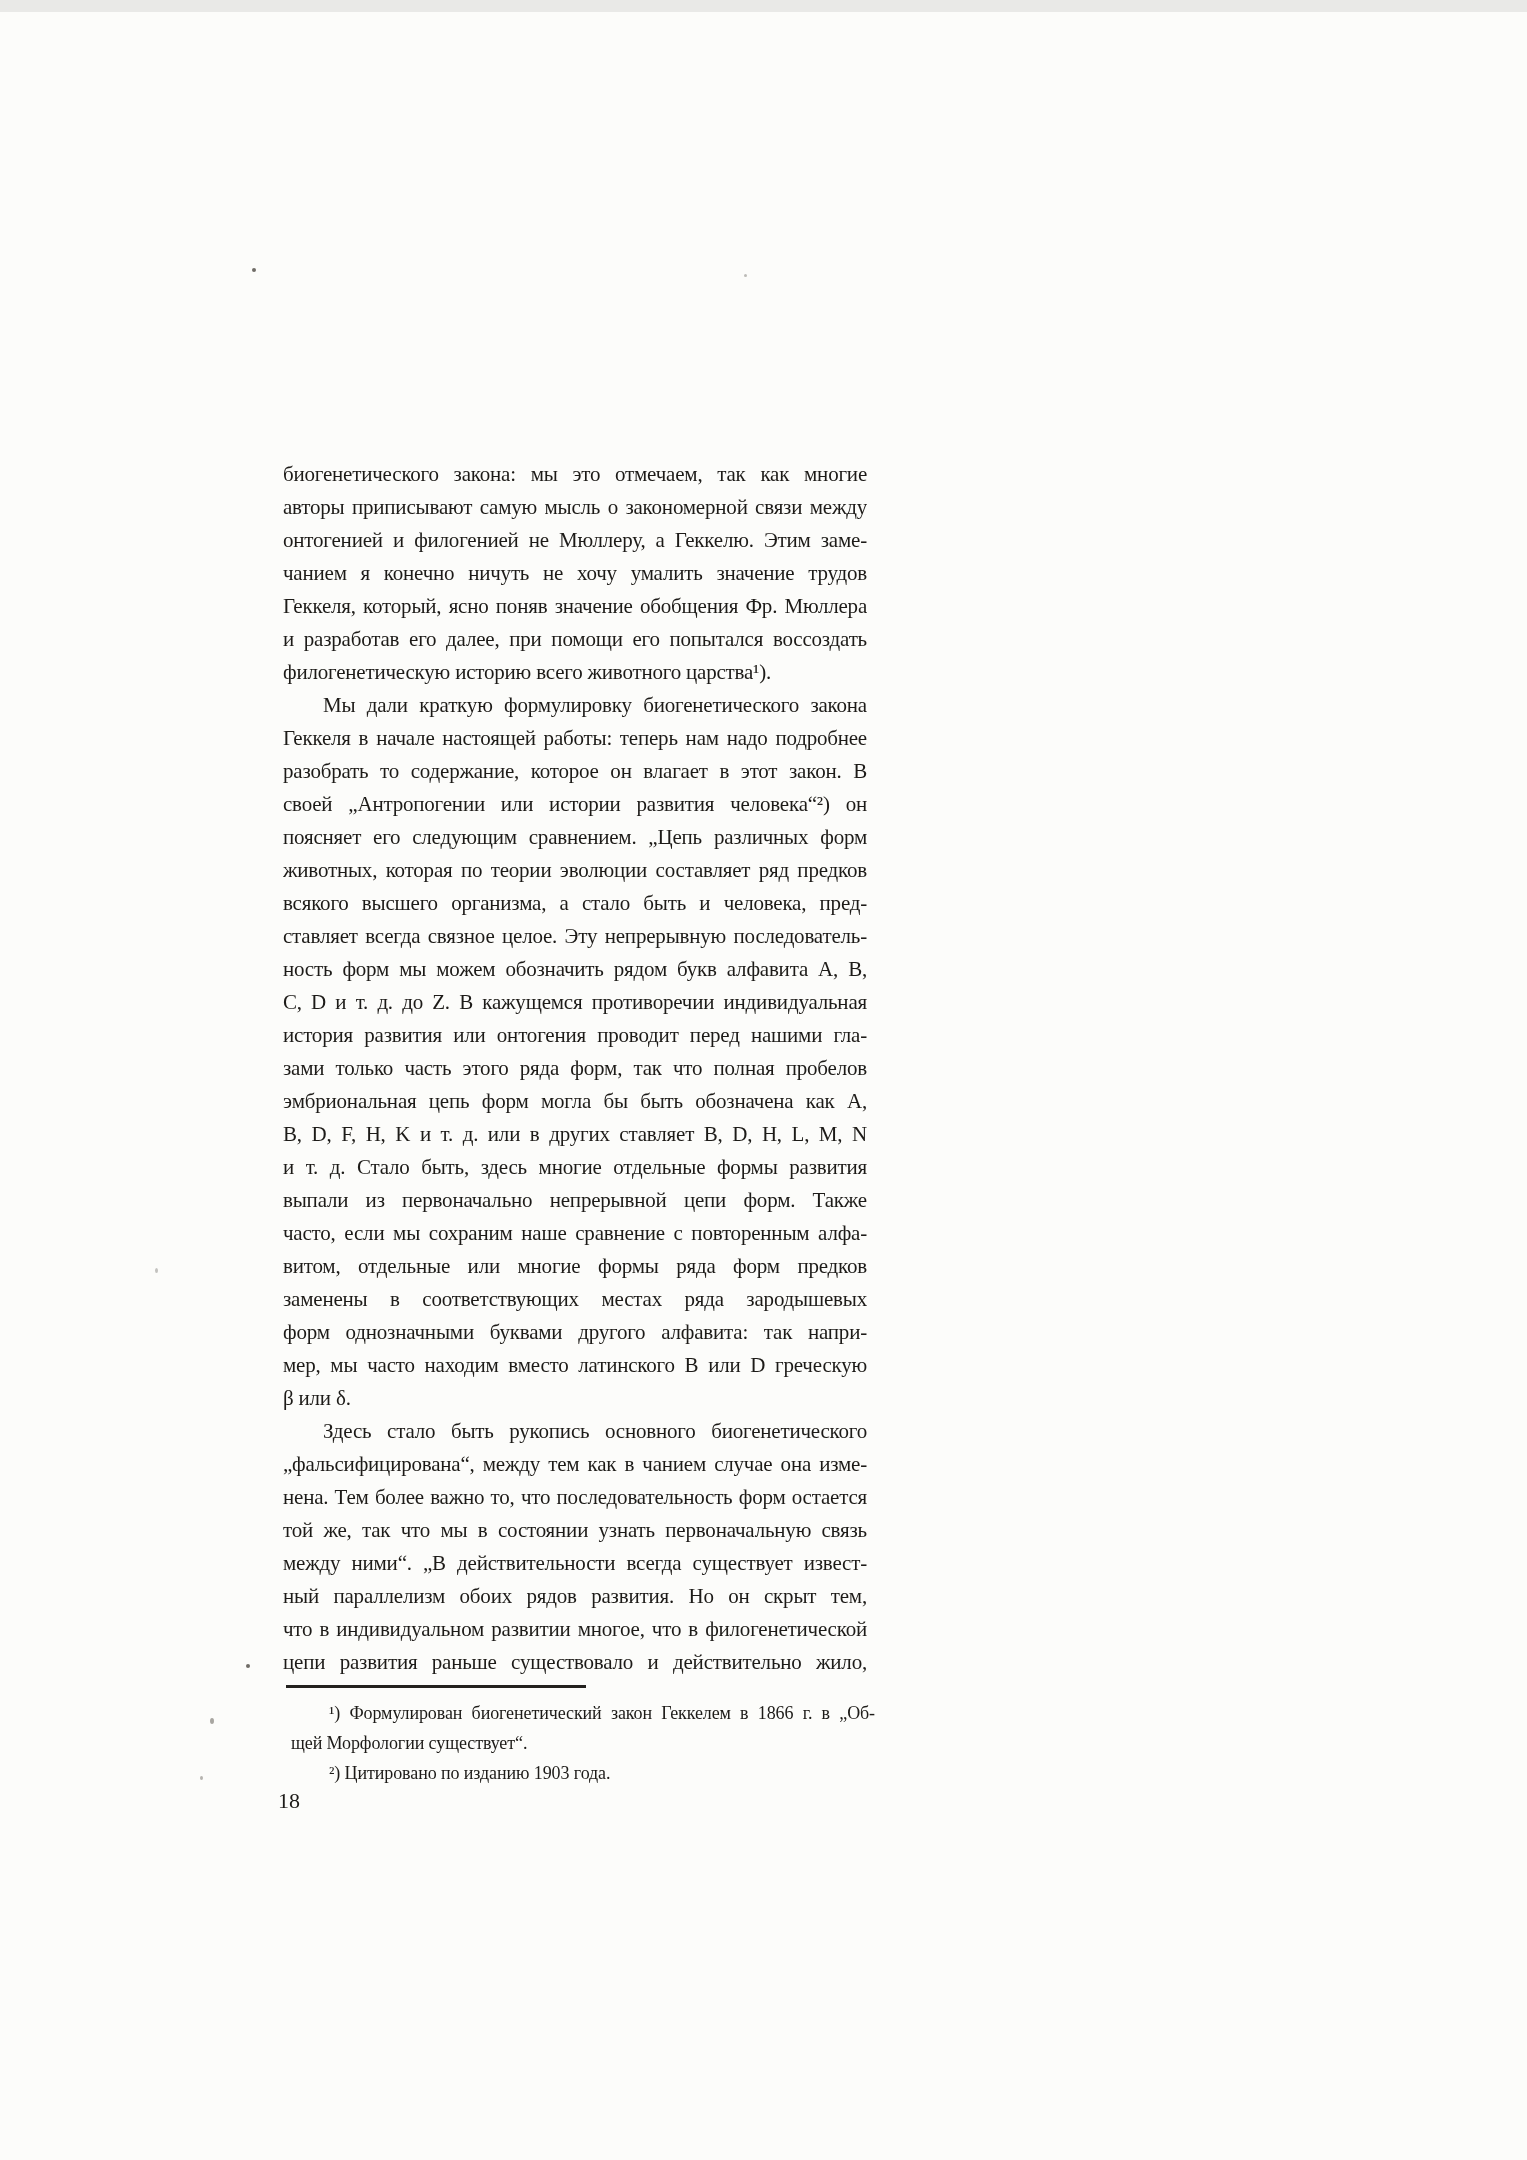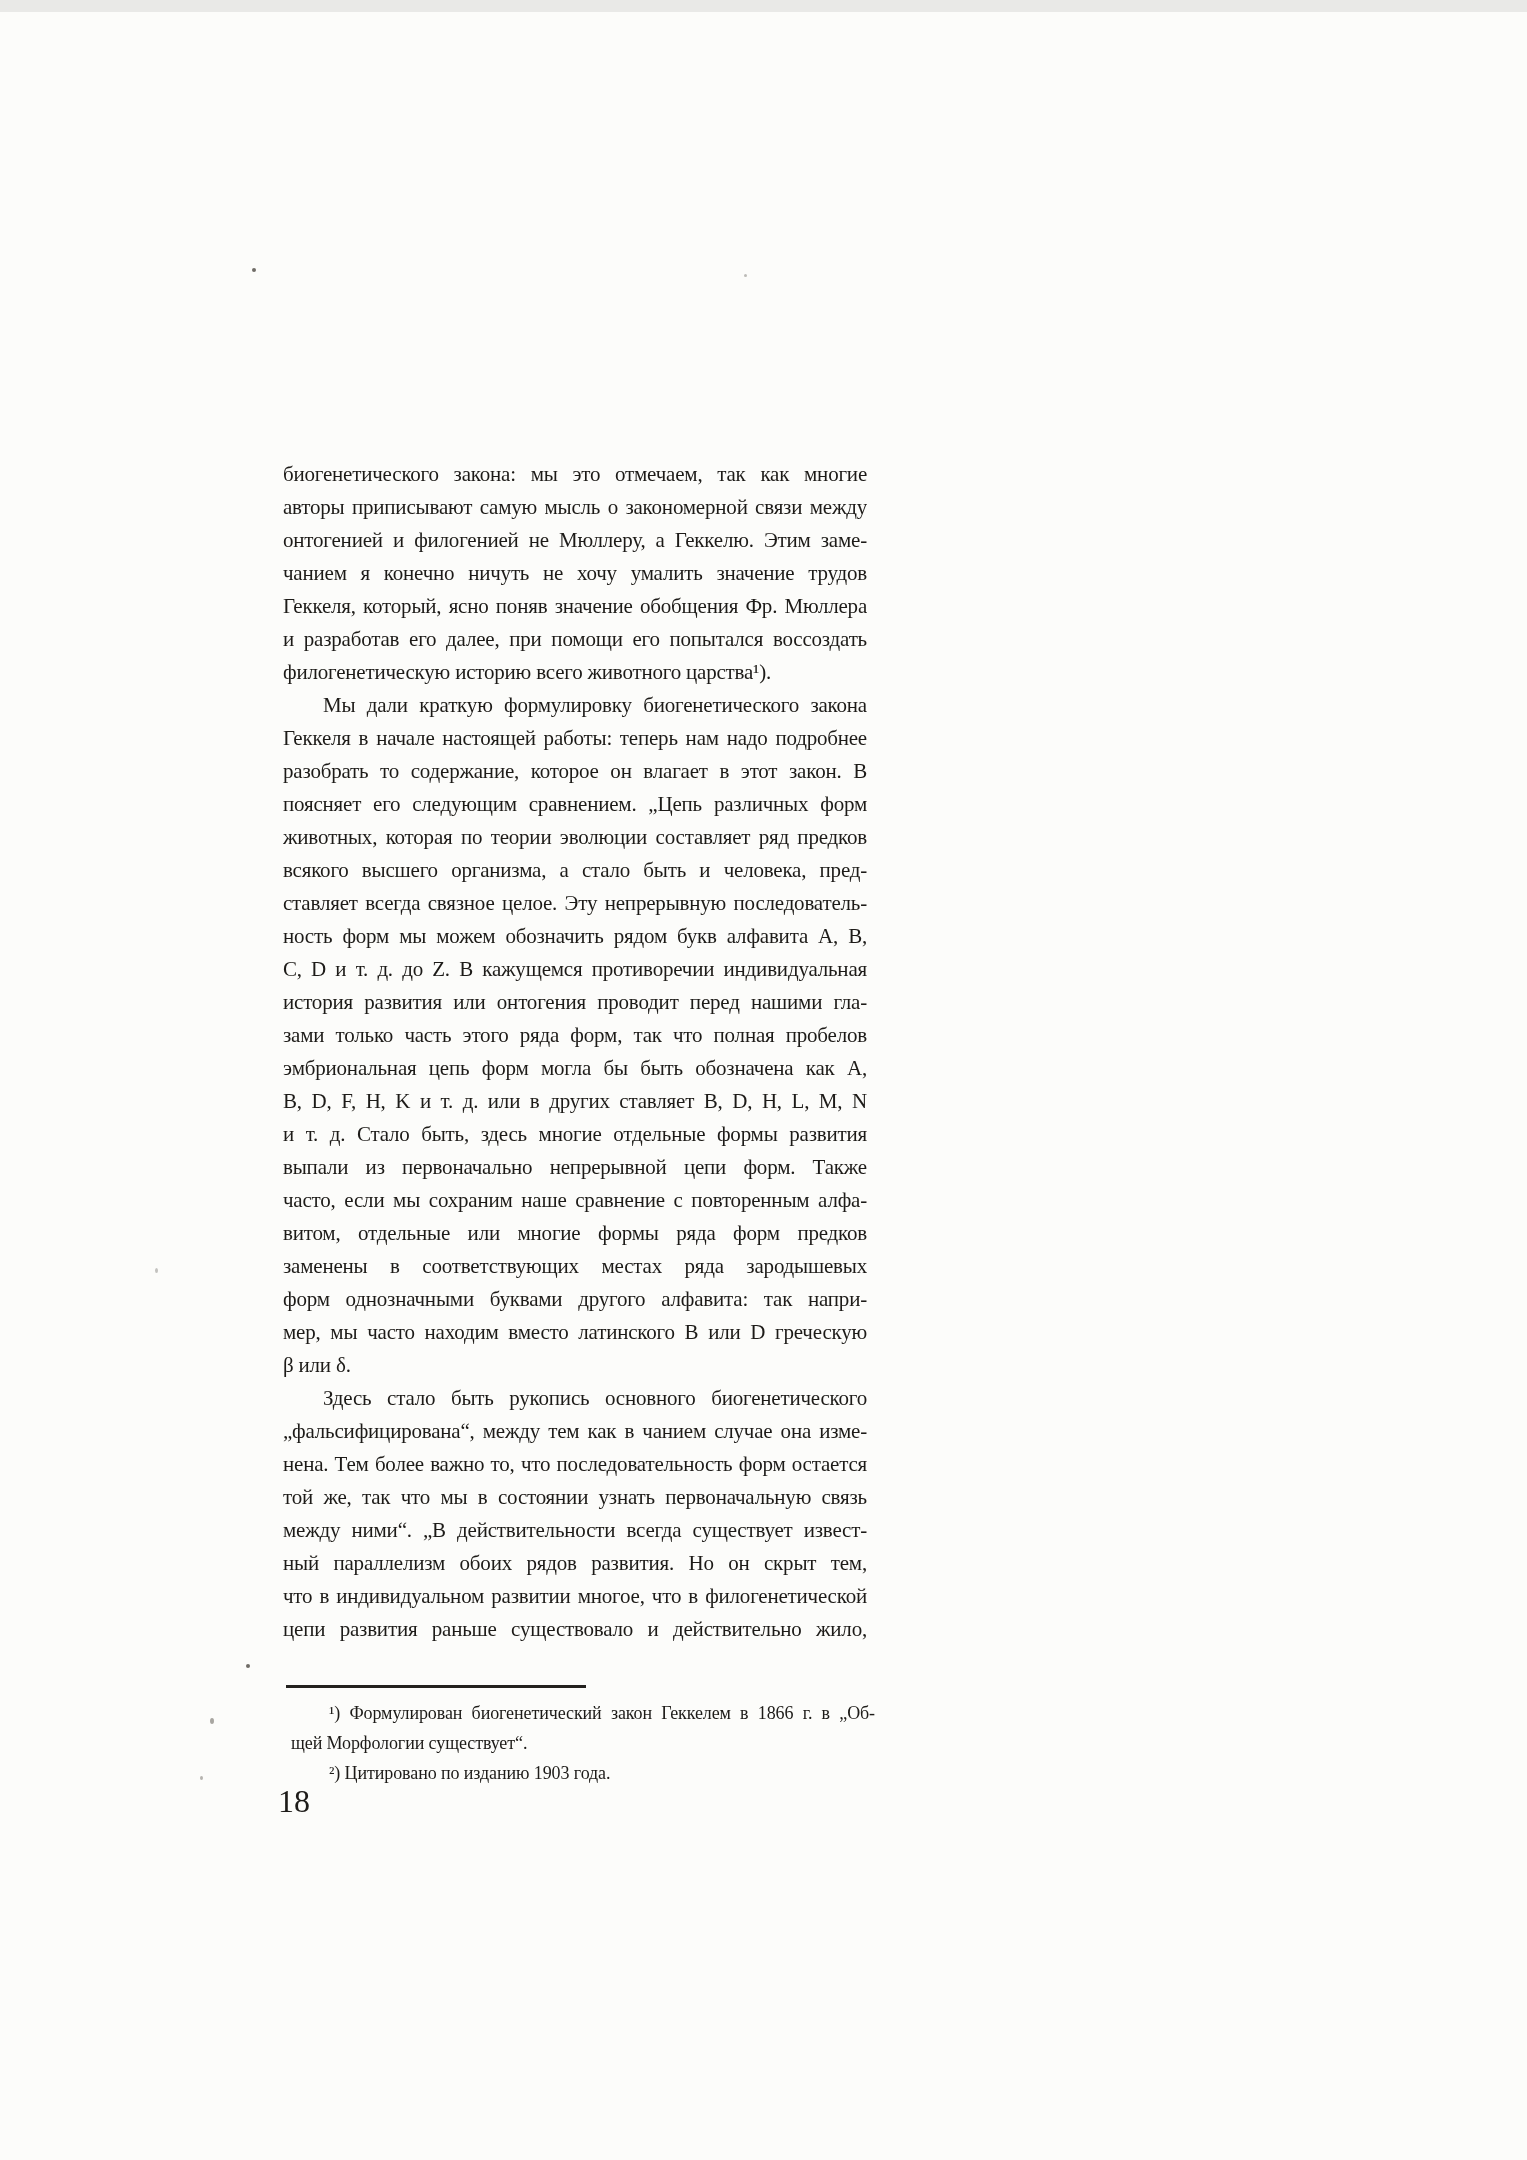--- a/index.html
+++ b/index.html
@@ -61,21 +61,21 @@
     letter-spacing: -0.1px;
     overflow: hidden;
   }
   .fn.ind { text-indent: 38px; }
   .fn.just { text-align: justify; text-align-last: justify; }
 
   .pagenum {
     position: absolute;
     left: 278px;
     top: 1774px;
-    font-size: 32px;
+    font-size: 22px;
     line-height: 30px;
   }
 
   
   .speck {
     position: absolute;
     background: #6f6c66;
     border-radius: 50%;
   }
   .speck.s1 { left: 252px; top: 256px;  width: 4px; height: 4px; }
@@ -94,20 +94,21 @@
     <div class="ln">биогенетического закона: мы это отмечаем, так как многие</div>
     <div class="ln">авторы приписывают самую мысль о закономерной связи между</div>
     <div class="ln">онтогенией и филогенией не Мюллеру, а Геккелю. Этим заме-</div>
     <div class="ln">чанием я конечно ничуть не хочу умалить значение трудов</div>
     <div class="ln">Геккеля, который, ясно поняв значение обобщения Фр. Мюллера</div>
     <div class="ln">и разработав его далее, при помощи его попытался воссоздать</div>
     <div class="ln pend">филогенетическую историю всего животного царства¹).</div>
     <div class="ln ind">Мы дали краткую формулировку биогенетического закона</div>
     <div class="ln">Геккеля в начале настоящей работы: теперь нам надо подробнее</div>
     <div class="ln">разобрать то содержание, которое он влагает в этот закон. В</div>
+    <div class="ln">своей „Антропогении или истории развития человека“²) он</div>
     <div class="ln">поясняет его следующим сравнением. „Цепь различных форм</div>
     <div class="ln">животных, которая по теории эволюции составляет ряд предков</div>
     <div class="ln">всякого высшего организма, а стало быть и человека, пред-</div>
     <div class="ln">ставляет всегда связное целое. Эту непрерывную последователь-</div>
     <div class="ln">ность форм мы можем обозначить рядом букв алфавита А, В,</div>
     <div class="ln">С, D и т. д. до Z. В кажущемся противоречии индивидуальная</div>
     <div class="ln">история развития или онтогения проводит перед нашими гла-</div>
     <div class="ln">зами только часть этого ряда форм, так что полная пробелов</div>
     <div class="ln">эмбриональная цепь форм могла бы быть обозначена как A,</div>
     <div class="ln">B, D, F, H, K и т. д. или в других ставляет B, D, H, L, M, N</div>

